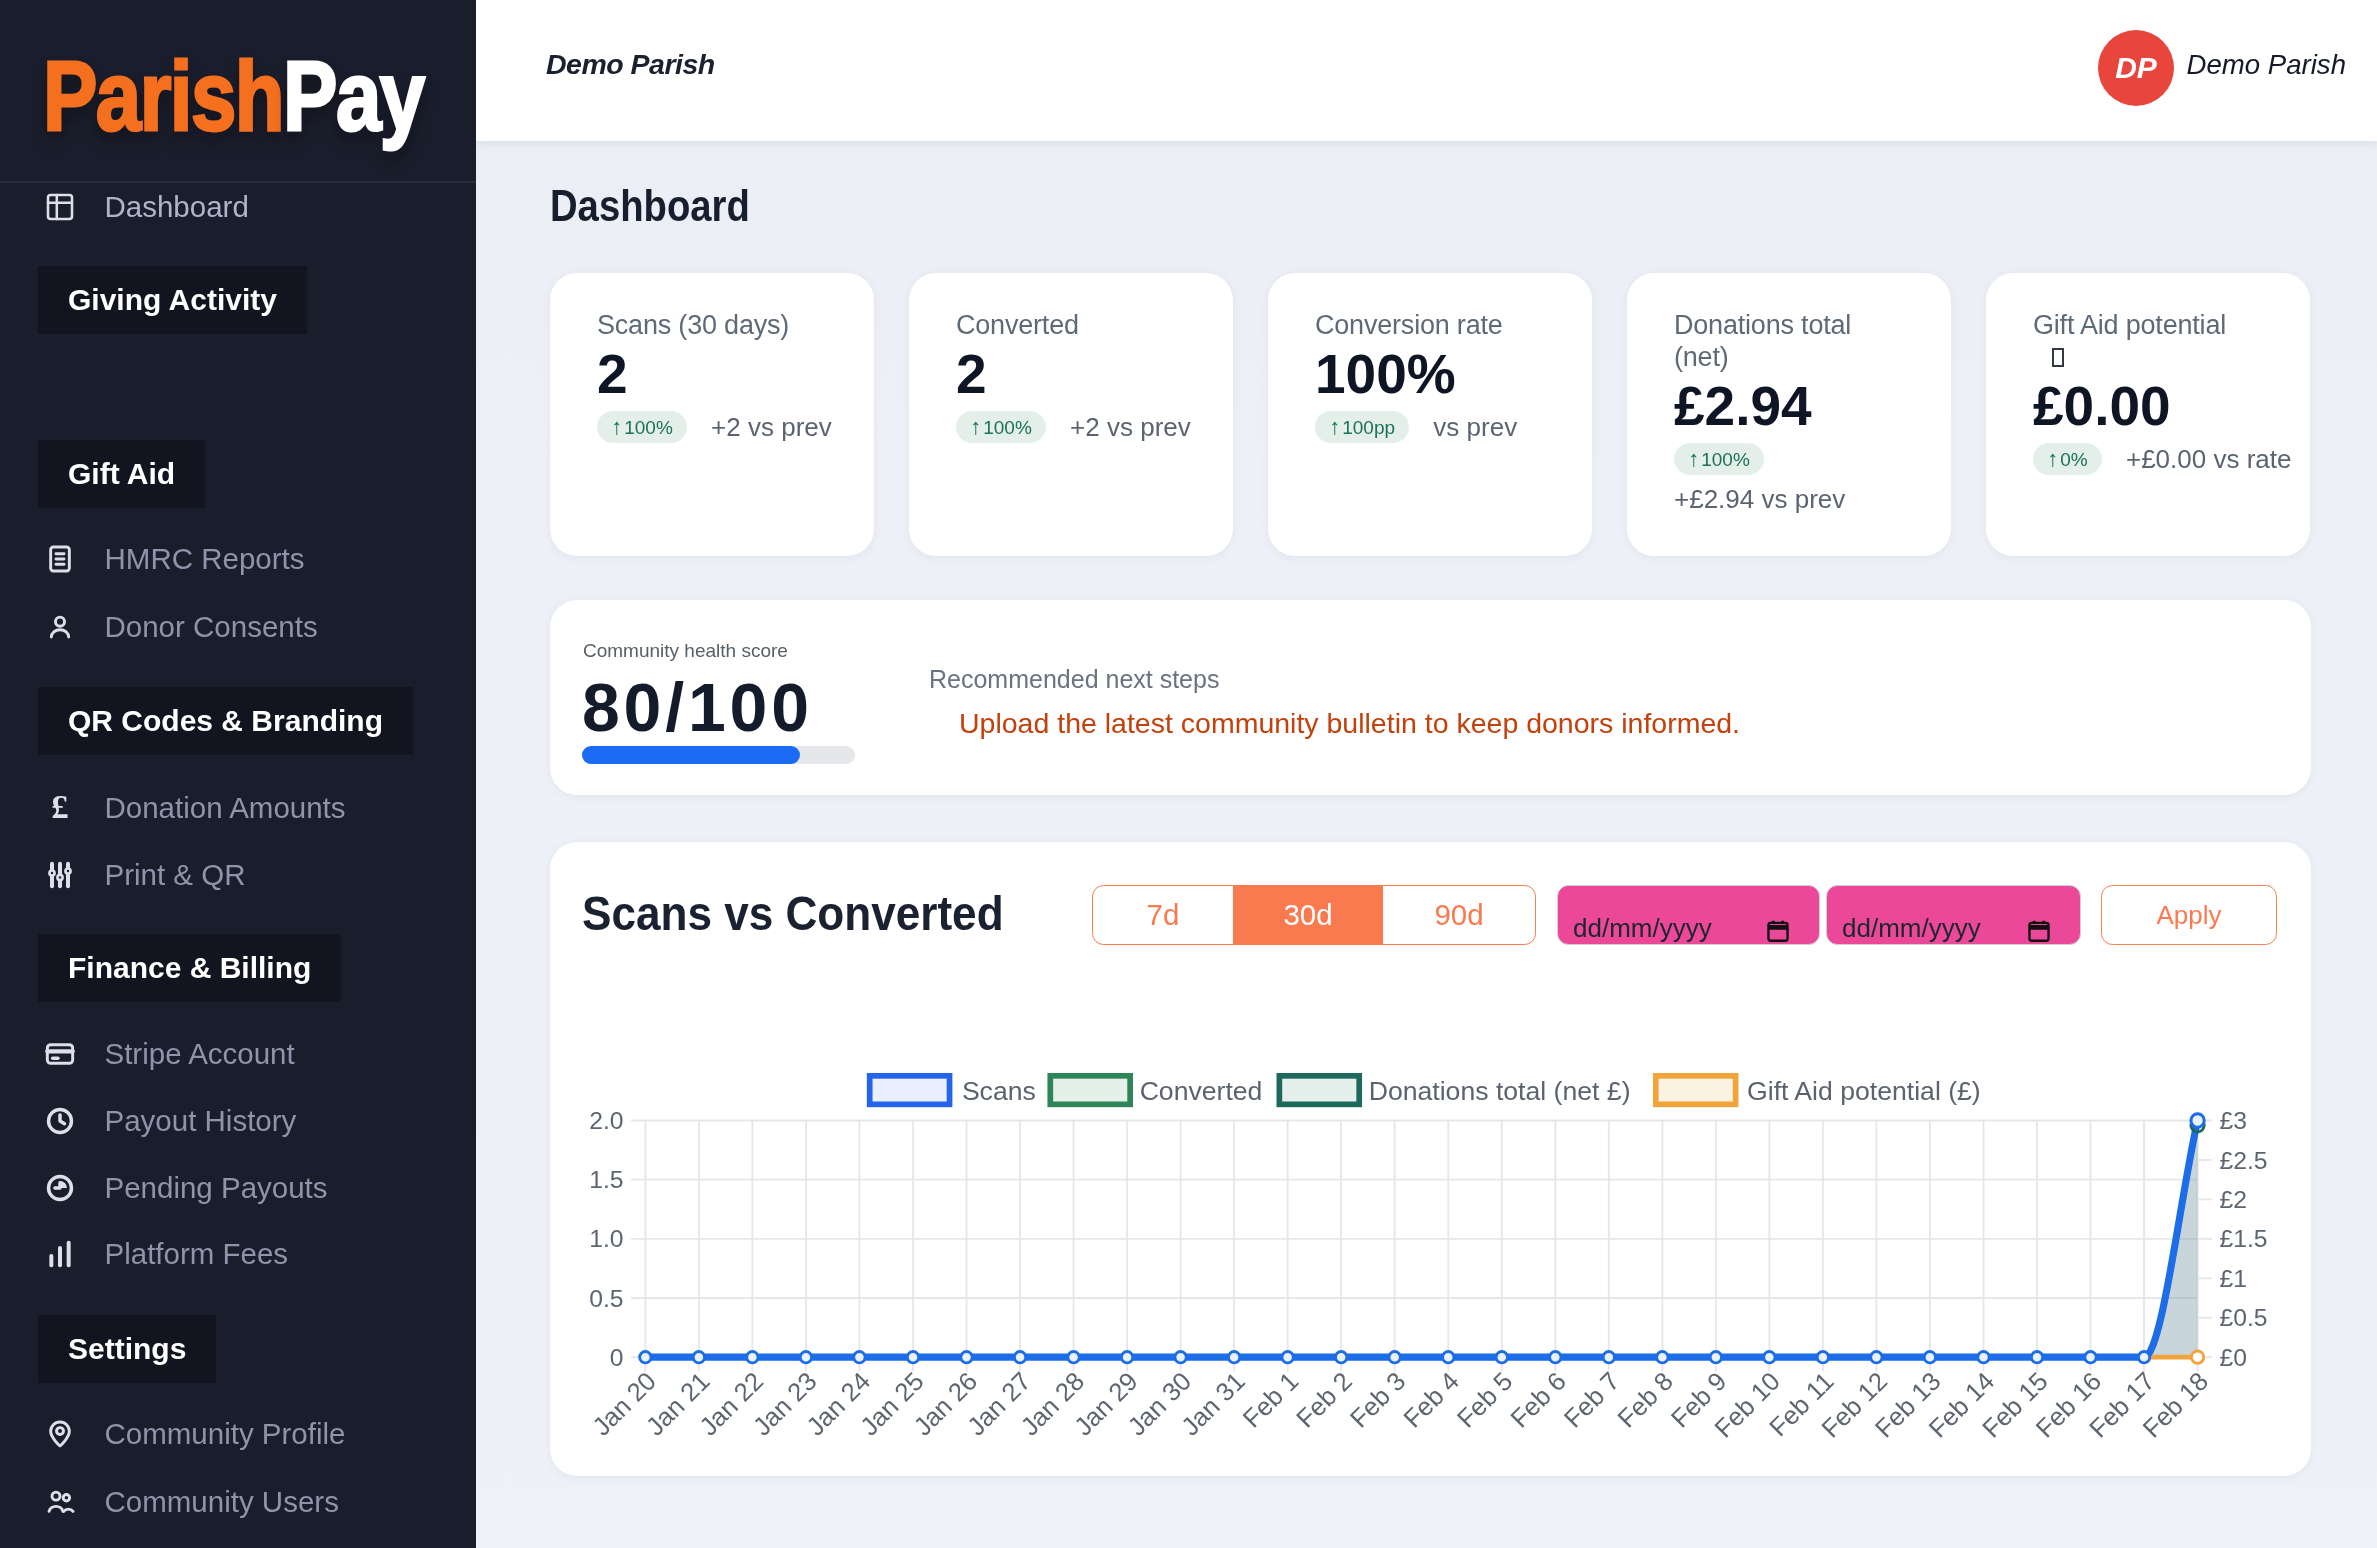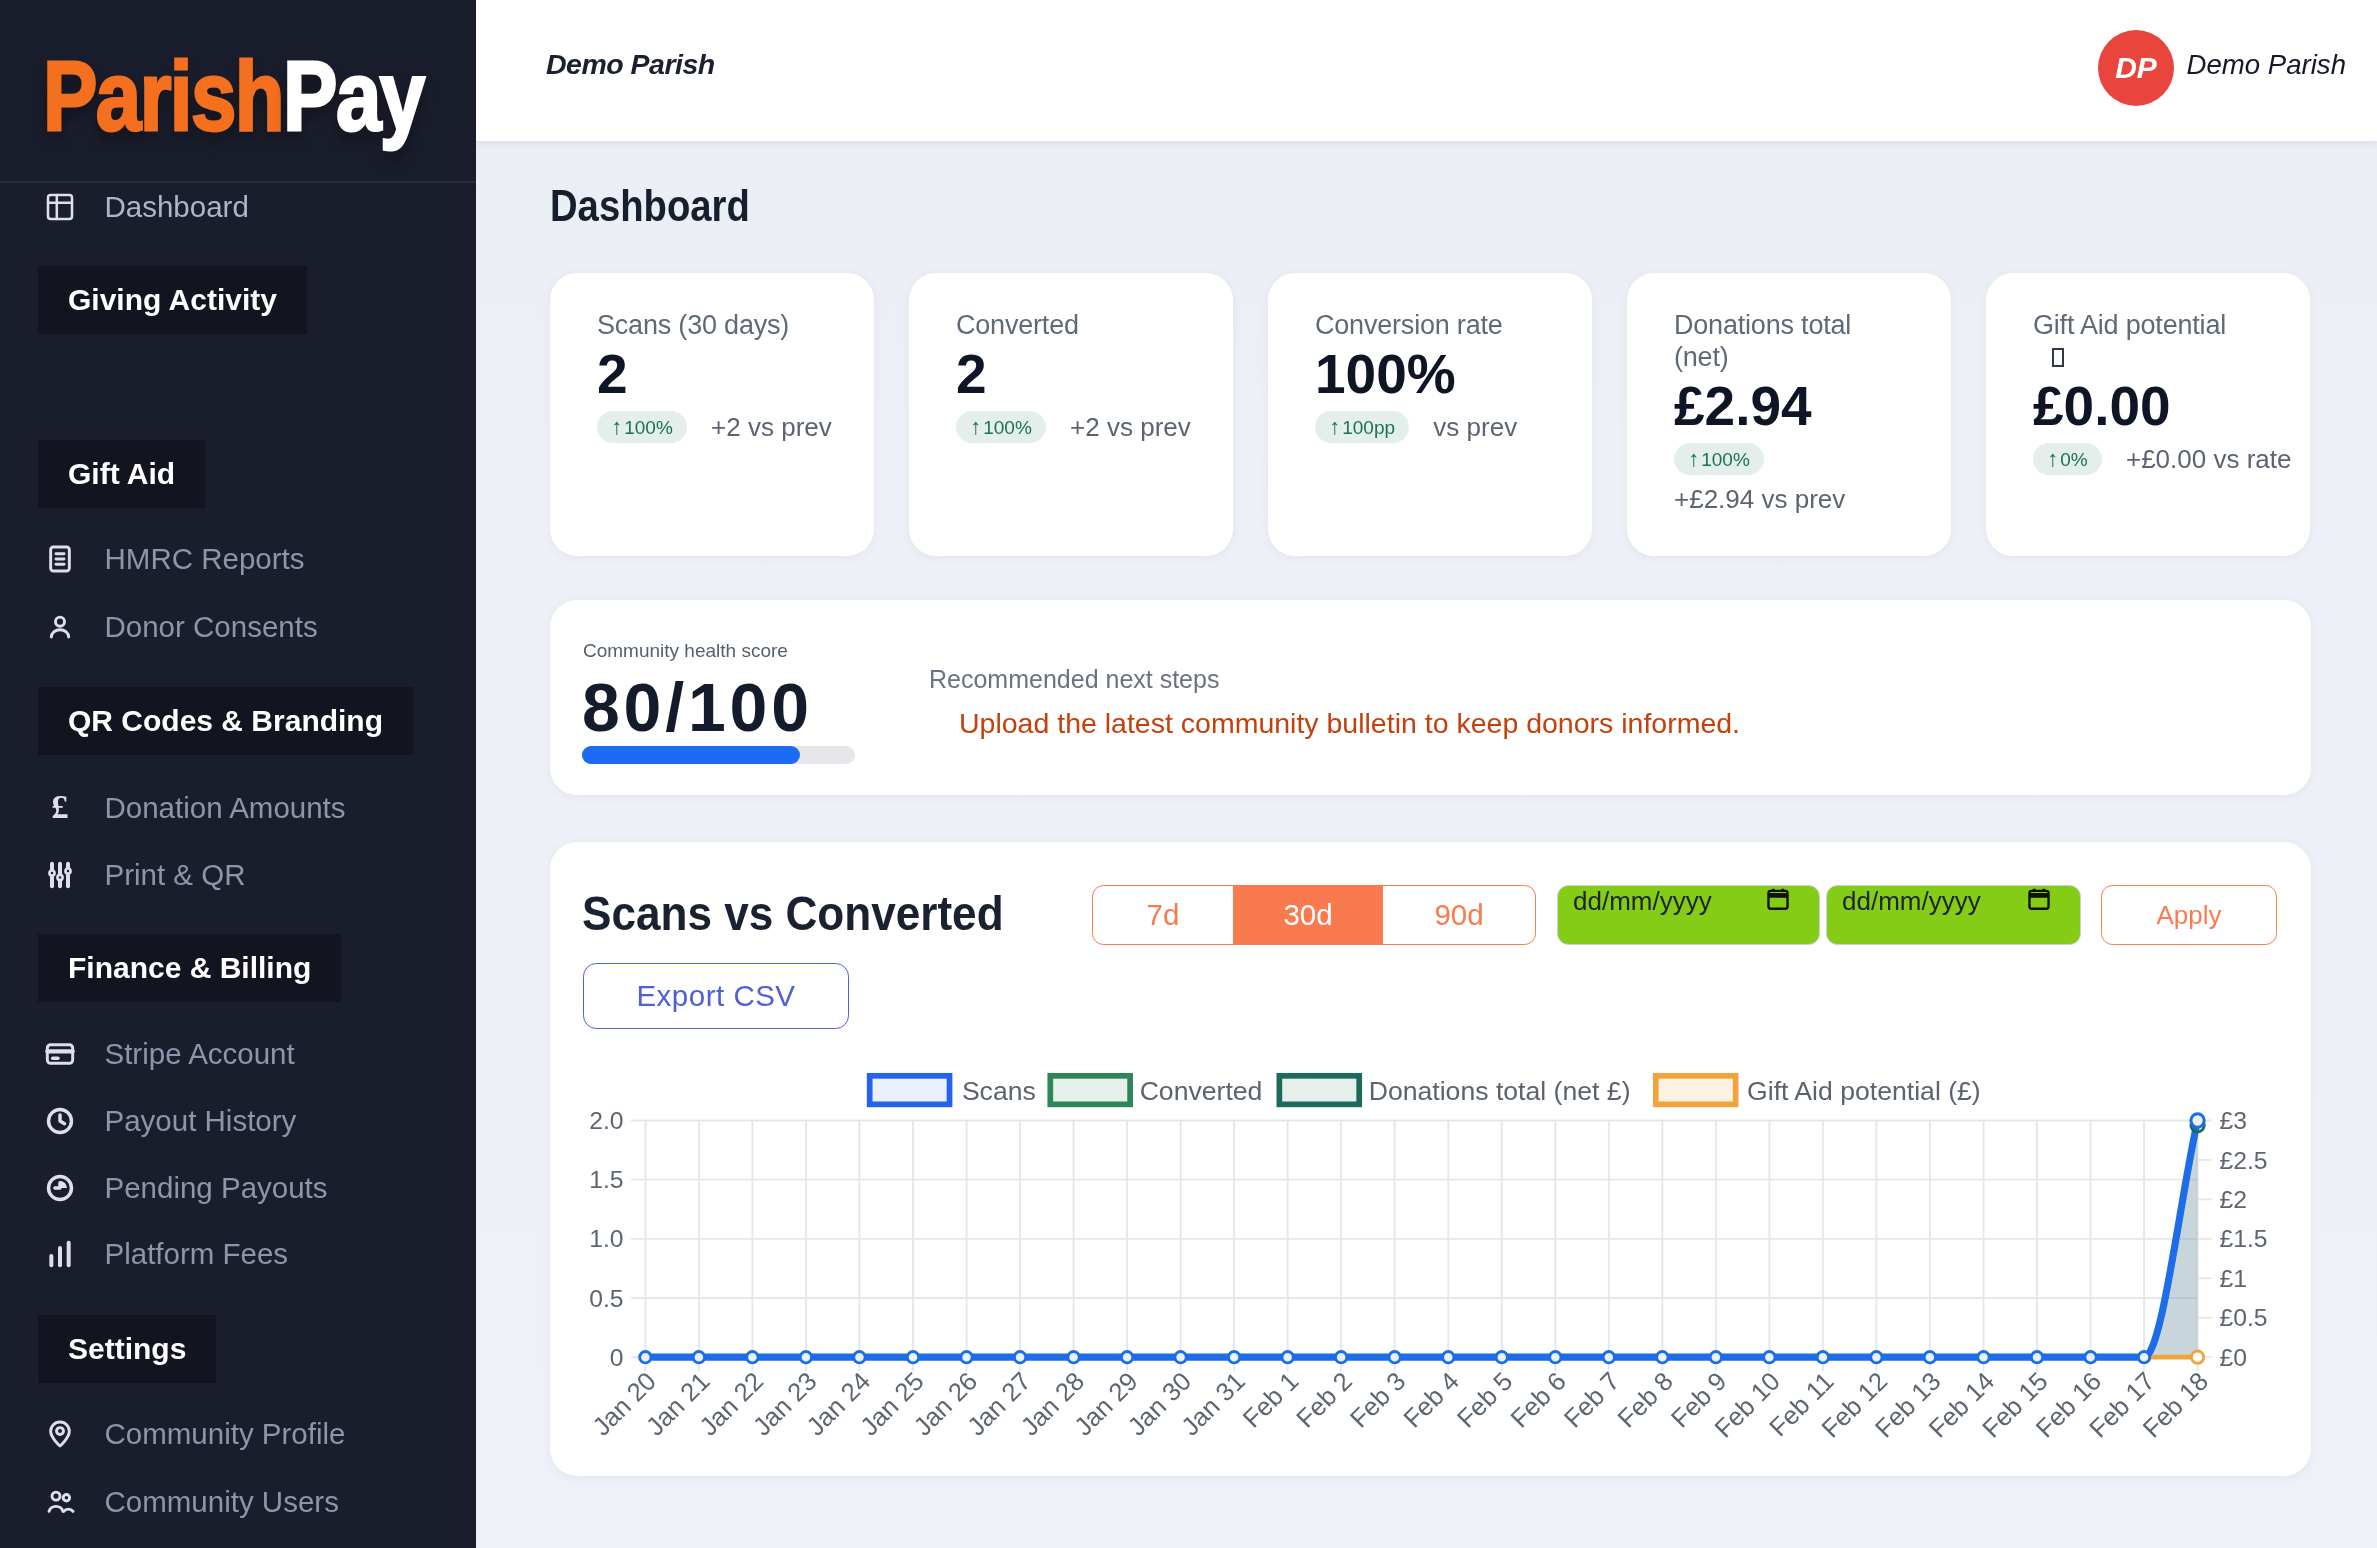--- a/index.html
+++ b/index.html
@@ -48,21 +48,21 @@
 .rtext { position:absolute; left:409px; top:107px; font-size:28.5px; color:#c2410c; }
 
 .chartcard { position:absolute; left:550px; top:842px; width:1761px; height:634px; }
 .ctitle { position:absolute; left:32px; top:43px; font-size:49px; line-height:57px; font-weight:bold; color:#1a2130; transform:scaleX(0.9); transform-origin:0 0; }
 .seg { position:absolute; left:542px; top:43px; width:444px; height:60px; border:1.9px solid #f87a4e; border-radius:11.4px; display:flex; overflow:hidden; background:#fff; }
 .seg div { display:flex; align-items:center; justify-content:center; font-size:29.5px; color:#f87a4e; border-left:1.9px solid #f87a4e; }
 .seg div:first-child { border-left:none; width:140px; }
 .seg .s2 { width:149px; }
 .seg .s3 { flex:1; }
 .seg .on { background:#f87a4e; color:#fff; }
-.dinput { position:absolute; top:43px; height:60px; border:1.9px solid #ccd1d9; border-radius:11.4px; background:#84cc16; display:flex; align-items:flex-start; padding:0 28.5px 0 15px; font-size:26px; color:#202630; }
+.dinput { position:absolute; top:43px; height:60px; border:1.9px solid #ccd1d9; border-radius:11.4px; background:#ec4899; display:flex; align-items:flex-end; padding:0 28.5px 0 15px; font-size:26px; color:#202630; }
 .dinput .sp { flex:1; }
 .apply { position:absolute; left:1551px; top:43px; width:176px; height:60px; border:1.9px solid #f4814e; border-radius:11.4px; background:#fff; color:#fb7a50; font-size:26px; display:flex; align-items:center; justify-content:center; }
 .export { position:absolute; left:33px; top:121px; width:266px; height:66px; border:1.9px solid #4f5fd9; border-radius:13.3px; background:#fff; color:#4f5fd9; font-size:29.5px; display:flex; align-items:center; justify-content:center; letter-spacing:0.5px; }
 .chart { position:absolute; left:0; top:0; }
 </style></head>
 <body>
 <div class="sidebar">
   <div class="logo">
       <div><span class="p1">Parish</span><span class="p2">Pay</span></div>
     </div>
@@ -234,21 +234,20 @@
         <rect x="3.2" y="4.5" width="17.6" height="16.5" rx="2" fill="none" stroke="#111" stroke-width="2.2"></rect>
         <path d="M3.2 6.5 h17.6 v4.4 h-17.6 z" fill="#111"></path>
         <path d="M7.6 2.6v3M16.4 2.6v3" stroke="#111" stroke-width="2.6"></path>
       </svg></div>
   <div class="dinput" style="left:1276px;width:255px;">dd/mm/yyyy<span class="sp"></span><svg width="26" height="26" viewBox="0 0 24 24">
         <rect x="3.2" y="4.5" width="17.6" height="16.5" rx="2" fill="none" stroke="#111" stroke-width="2.2"></rect>
         <path d="M3.2 6.5 h17.6 v4.4 h-17.6 z" fill="#111"></path>
         <path d="M7.6 2.6v3M16.4 2.6v3" stroke="#111" stroke-width="2.6"></path>
       </svg></div>
   <div class="apply">Apply</div>
-  <div class="export">Export CSV</div>
 <svg class="chart" width="1761" height="634" viewBox="0 0 1852 667" font-family="Liberation Sans, sans-serif">
 <rect x="336" y="246" width="84" height="30" fill="#e9effc" stroke="#2563eb" stroke-width="6"></rect>
 <text x="433" y="271" font-size="28" fill="#5c636e">Scans</text>
 <rect x="526" y="246" width="84" height="30" fill="#e6f0ea" stroke="#2e855a" stroke-width="6"></rect>
 <text x="620" y="271" font-size="28" fill="#5c636e">Converted</text>
 <rect x="767" y="246" width="84" height="30" fill="#e5efec" stroke="#1d6a5c" stroke-width="6"></rect>
 <text x="861" y="271" font-size="28" fill="#5c636e">Donations total (net £)</text>
 <rect x="1163" y="246" width="84" height="30" fill="#fdf3e2" stroke="#f2a43c" stroke-width="6"></rect>
 <text x="1259" y="271" font-size="28" fill="#5c636e">Gift Aid potential (£)</text>
 <line x1="85.0" y1="293.0" x2="1733.0" y2="293.0" stroke="#e5e7ea" stroke-width="2"></line>

